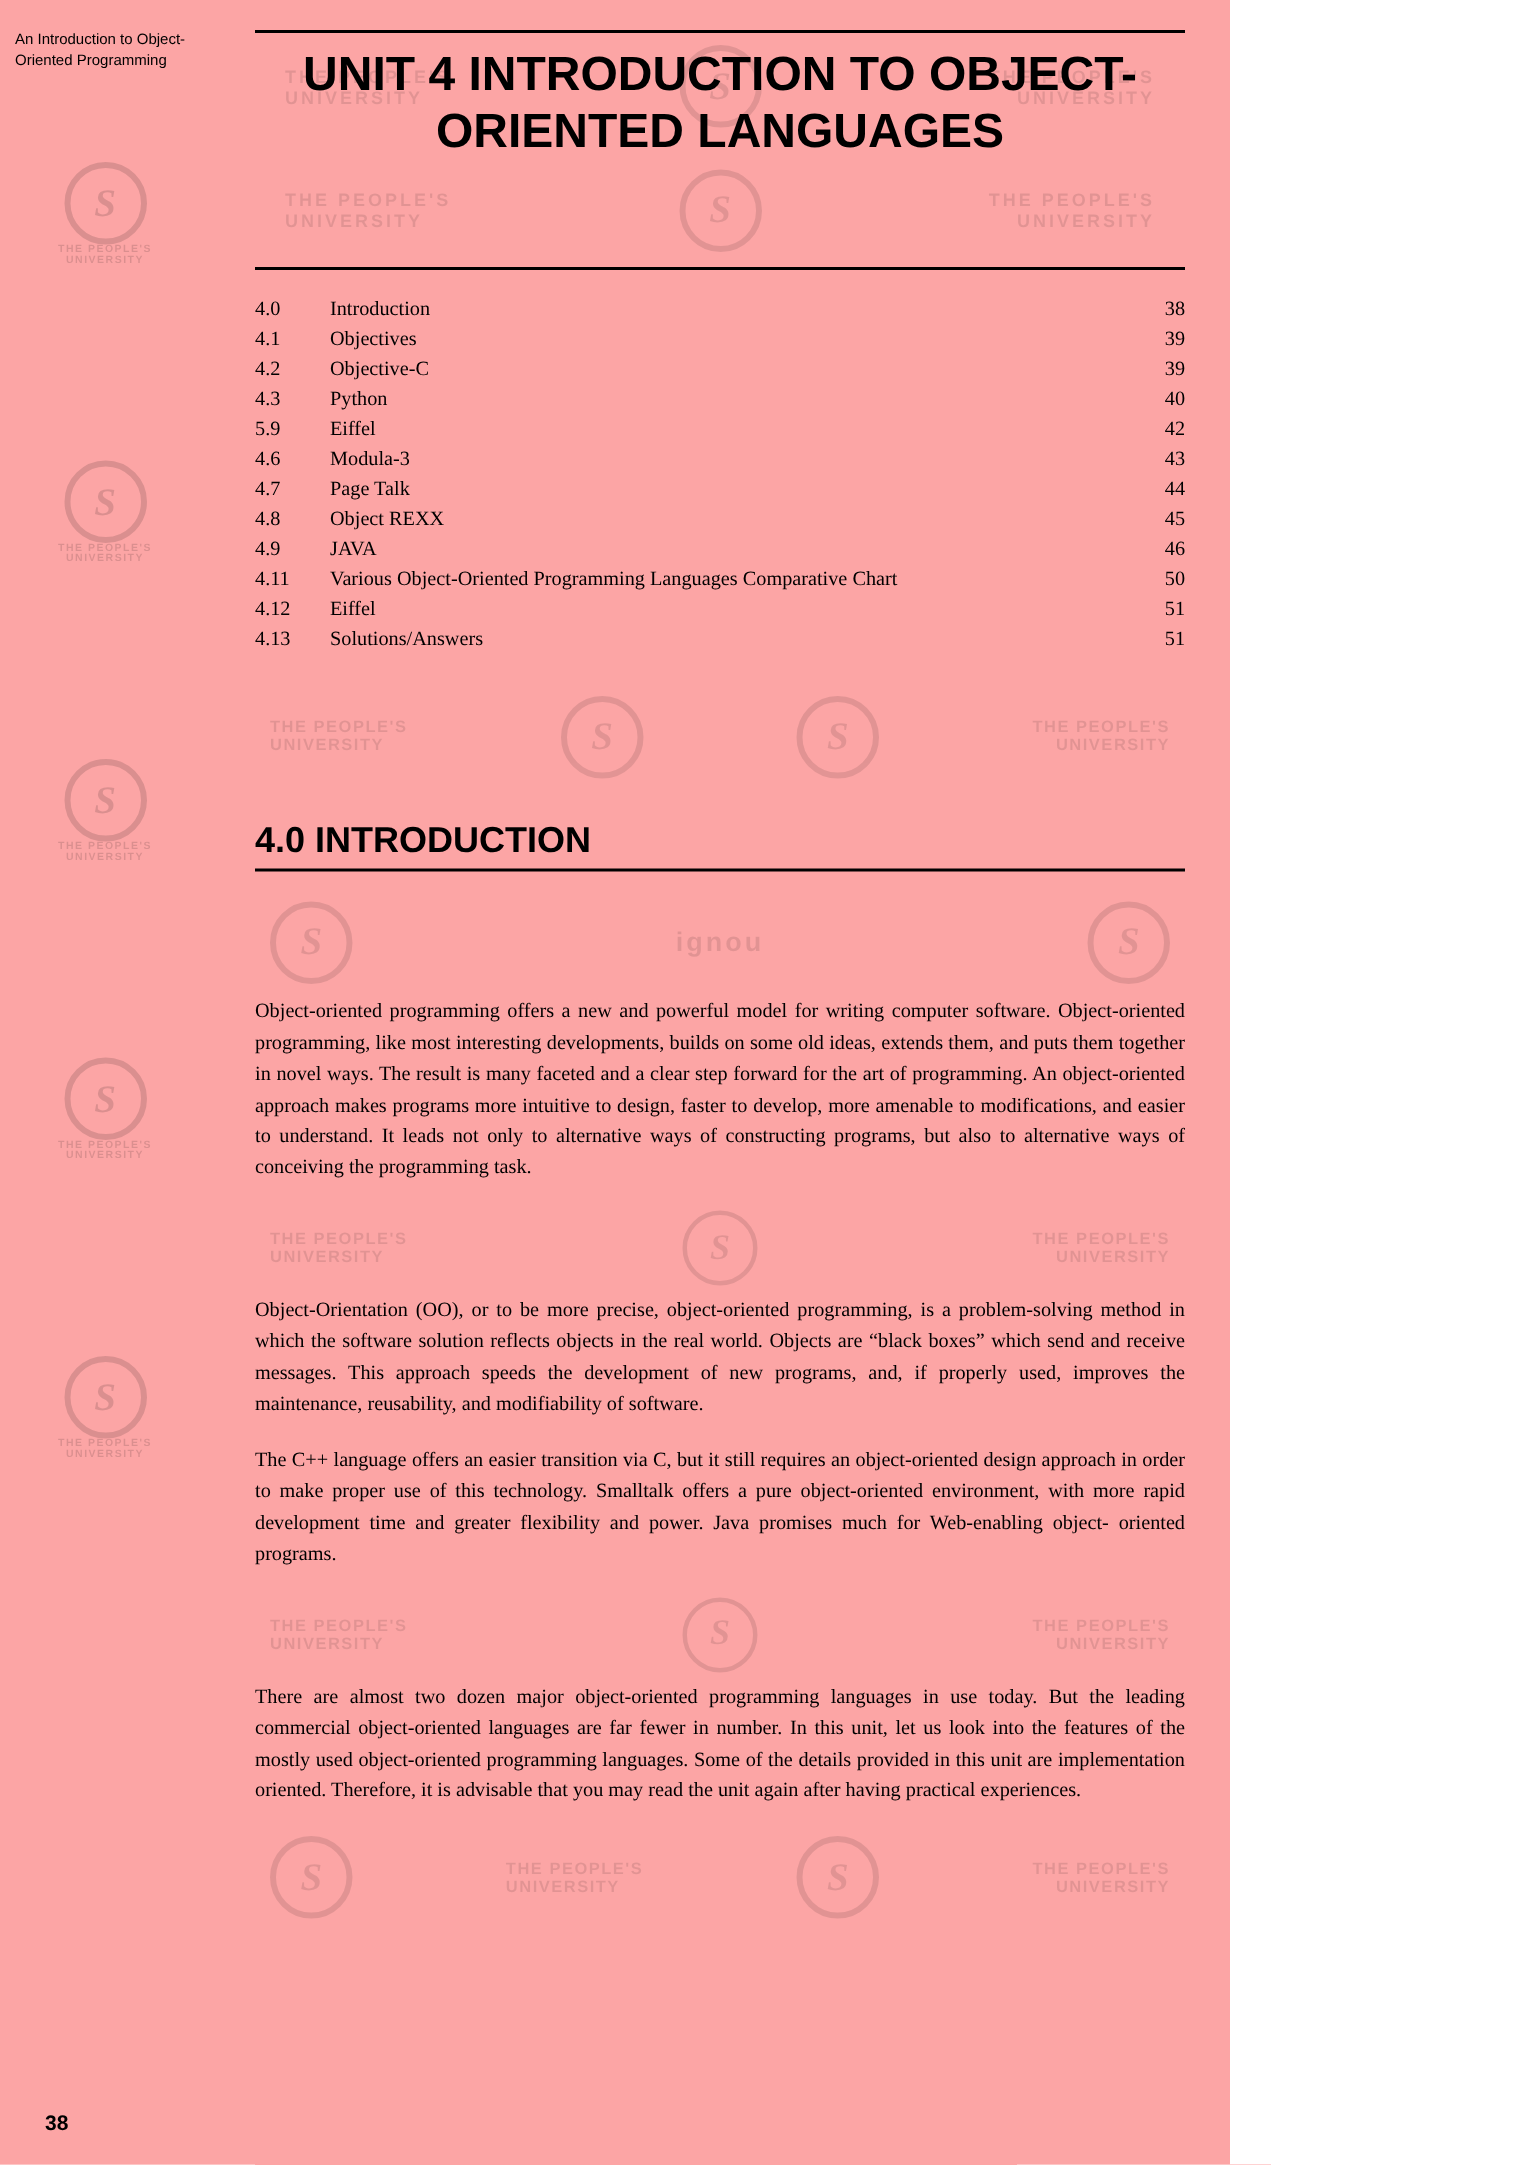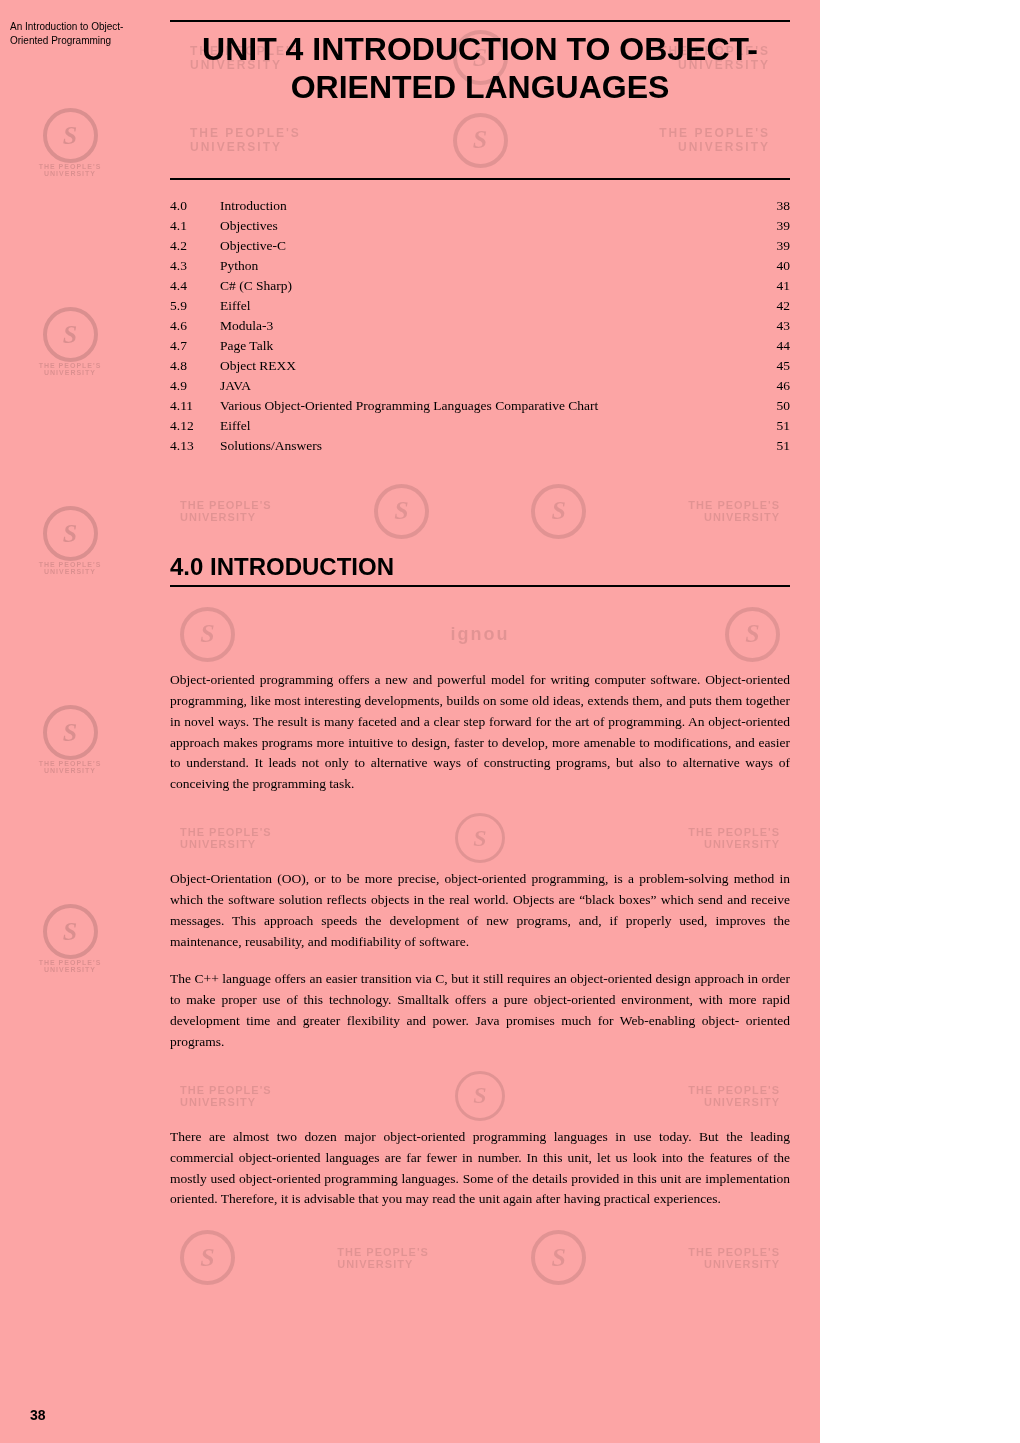--- a/index.html
+++ b/index.html
@@ -120,21 +120,21 @@
       text-align: right;
       width: 60px;
     }
 
     
     .section-title {
       font-size: 24px;
       font-weight: bold;
       font-family: Arial, sans-serif;
       margin-bottom: 4px;
-      margin-top: 10px;
+      margin-top: 24px;
     }
 
     .section-underline {
       border: none;
       border-top: 2.5px solid #000;
       margin-bottom: 16px;
     }
 
     .paragraph {
       font-size: 13.5px;
@@ -291,25 +291,20 @@
       <td>4.2</td>
       <td>Objective-C</td>
       <td>39</td>
     </tr>
             <tr>
       <td>4.3</td>
       <td>Python</td>
       <td>40</td>
     </tr>
             <tr>
-      <td>4.4</td>
-      <td>C# (C Sharp)</td>
-      <td>41</td>
-    </tr>
-            <tr>
       <td>5.9</td>
       <td>Eiffel</td>
       <td>42</td>
     </tr>
             <tr>
       <td>4.6</td>
       <td>Modula-3</td>
       <td>43</td>
     </tr>
             <tr>

